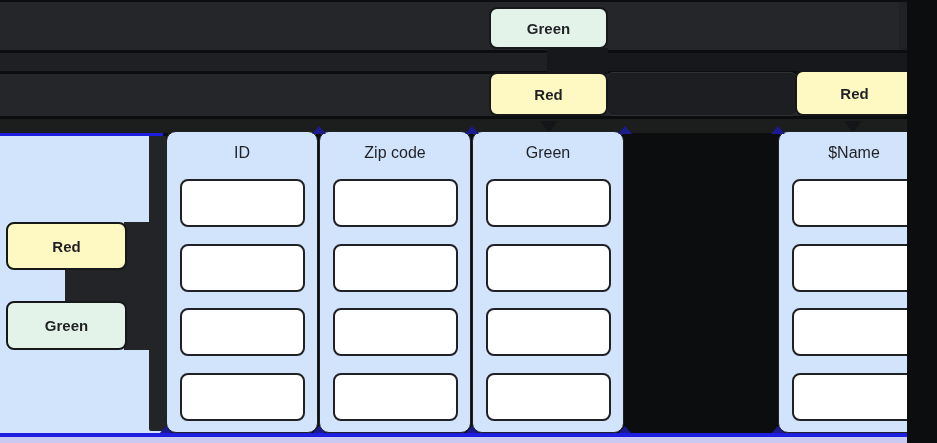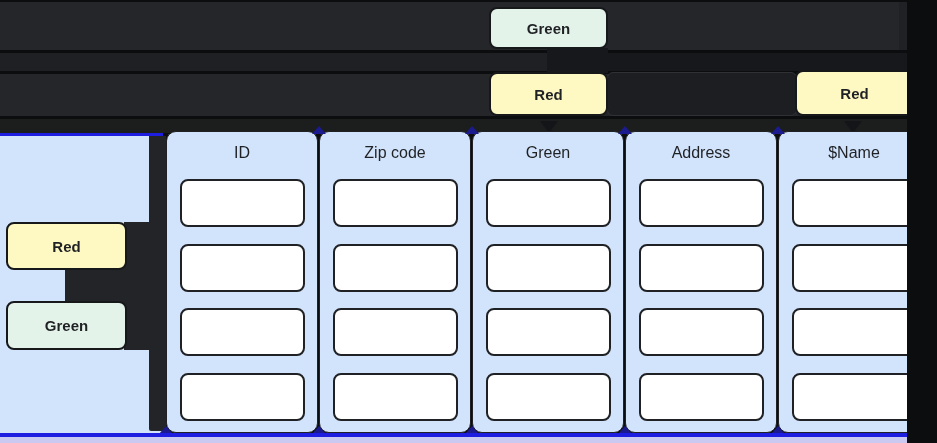--- a/index.html
+++ b/index.html
@@ -121,27 +121,20 @@
     <div class="slot slot-r3"></div>
     <div class="slot slot-r4"></div>
   </div>
   <div class="col col-name">
     <div class="col-header">Green</div>
     <div class="slot slot-r1"></div>
     <div class="slot slot-r2"></div>
     <div class="slot slot-r3"></div>
     <div class="slot slot-r4"></div>
   </div>
-  <div class="col col-addr">
-    <div class="col-header">Address</div>
-    <div class="slot slot-r1"></div>
-    <div class="slot slot-r2"></div>
-    <div class="slot slot-r3"></div>
-    <div class="slot slot-r4"></div>
-  </div>
   <div class="col col-value">
     <div class="col-header">$Name</div>
     <div class="slot slot-r1"></div>
     <div class="slot slot-r2"></div>
     <div class="slot slot-r3"></div>
     <div class="slot slot-r4"></div>
   </div>
 
   <div class="anchor" style="left:312px;top:126px;"></div>
   <div class="anchor" style="left:465px;top:126px;"></div>

